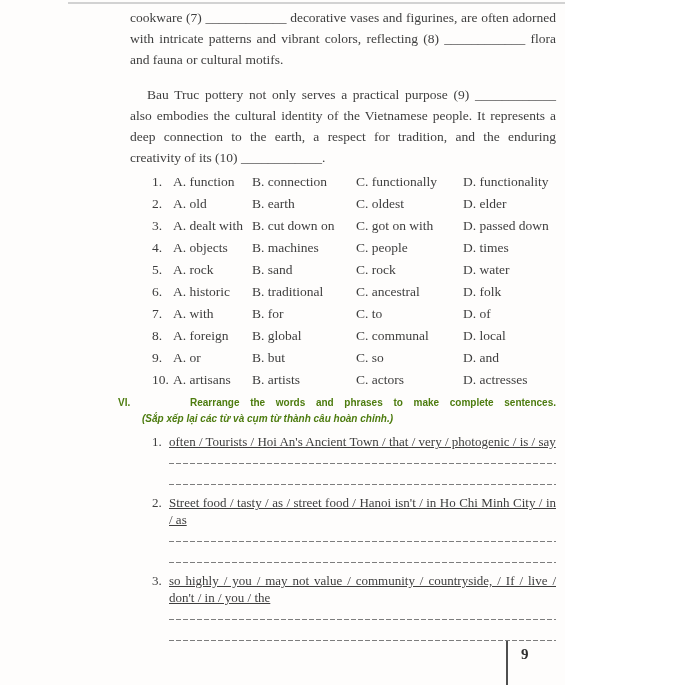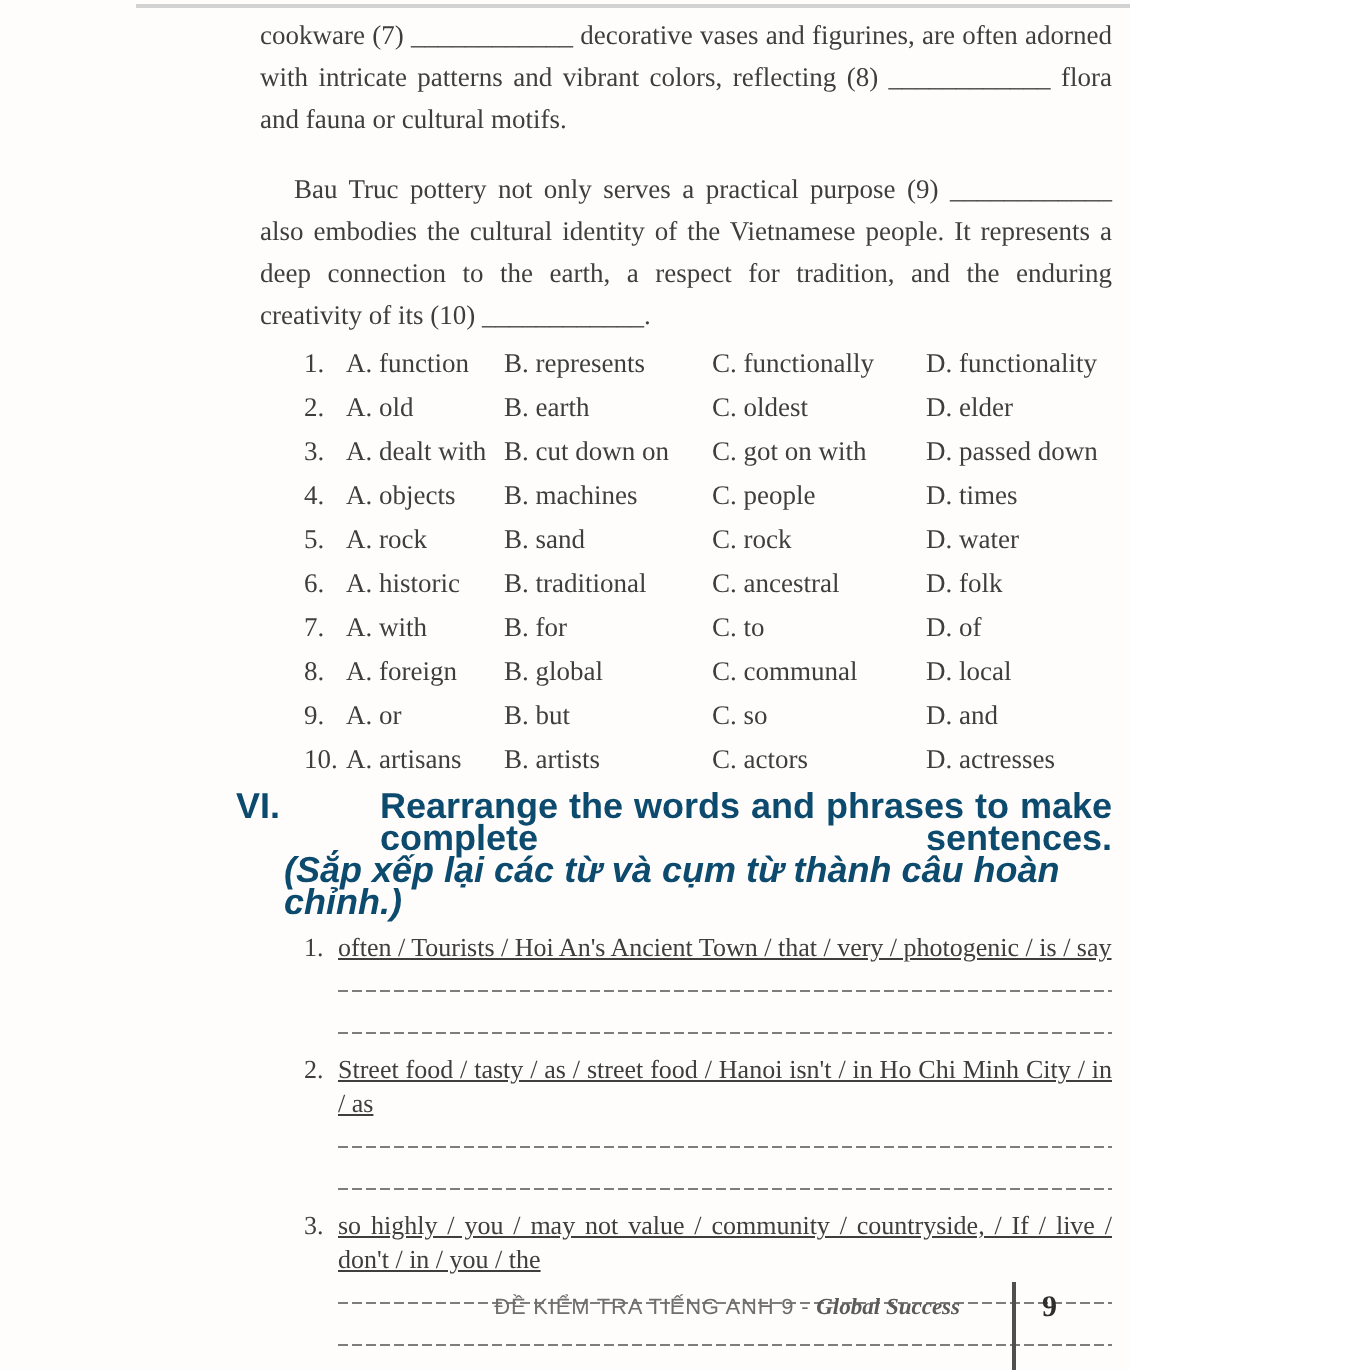--- a/index.html
+++ b/index.html
@@ -10,21 +10,21 @@
   .top-rule { position:absolute; left:68px; right:0; top:2px; height:2px; background:#d2d2d2; }
 
   .content { position:absolute; left:130px; top:7px; width:426px; }
 
   .para { font-size:13.5px; line-height:21px; color:#3e3e3e; text-align:justify; }
   .para.indent { text-indent:17px;margin-top:14px; }
 
   .mcq { margin:3px 0 0 22px; }
   .mcq-row { display:grid; grid-template-columns:21px 79px 104px 107px 1fr; height:22px; align-items:center; font-size:13.5px; color:#3e3e3e; }
 
-  .sec-head { display:flex; margin:4px 0 0 -12px; font-family:"Liberation Sans", sans-serif; font-weight:bold; font-size:18px; line-height:16px; color:#0c4a6e; }
+  .sec-head { display:flex; margin:4px 0 0 -12px; font-family:"Liberation Sans", sans-serif; font-weight:bold; font-size:10px; line-height:16px; color:#4d7c0f; }
   .sec-label { width:24px; flex:none; }
   .sec-titles { flex:1; }
   .sec-title-en { text-align:justify; text-align-last:justify;padding-left:48px; }
   .sec-title-vi { font-style:italic; }
 
   .item { display:flex; margin-top:6px; font-size:13px; line-height:17px; color:#3e3e3e; }
   .item + .item { margin-top:9px; }
   .item-num { width:17px; flex:none; margin-left:22px; }
   .item-body { flex:1; min-width:0; }
   .item-text { text-align:justify;text-decoration:underline; }
@@ -48,21 +48,21 @@
 
   <div class="content">
 
     <p class="para">cookware (7) ____________ decorative vases and figurines, are often adorned with intricate patterns and vibrant colors, reflecting (8) ____________ flora and fauna or cultural motifs.</p>
     <p class="para indent">Bau Truc pottery not only serves a practical purpose (9) ____________ also embodies the cultural identity of the Vietnamese people. It represents a deep connection to the earth, a respect for tradition, and the enduring creativity of its (10) ____________.</p>
 
     <div class="mcq">
       <div class="mcq-row">
         <span>1.</span>
         <span>A. function</span>
-        <span>B. represents</span>
+        <span>B. connection</span>
         <span>C. functionally</span>
         <span>D. functionality</span>
       </div>
       <div class="mcq-row">
         <span>2.</span>
         <span>A. old</span>
         <span>B. earth</span>
         <span>C. oldest</span>
         <span>D. elder</span>
       </div>
@@ -155,20 +155,17 @@
       <span class="item-body">
         <span class="item-text" style="display:block">so highly / you / may not value / community / countryside, / If / live / don't / in / you / the</span>
         <span class="ans-line" style="display:block"></span>
         <span class="ans-line" style="display:block"></span>
       </span>
     </div>
 
   </div>
 
   <div class="footer">
-    <div class="footer-title">
-      <span>ĐỀ KIỂM TRA TIẾNG ANH 9 - </span><span class="footer-series">Global Success</span>
-    </div>
     <div class="footer-divider"></div>
     <div class="footer-page">9</div>
   </div>
 
 </div>
 
 </body></html>

